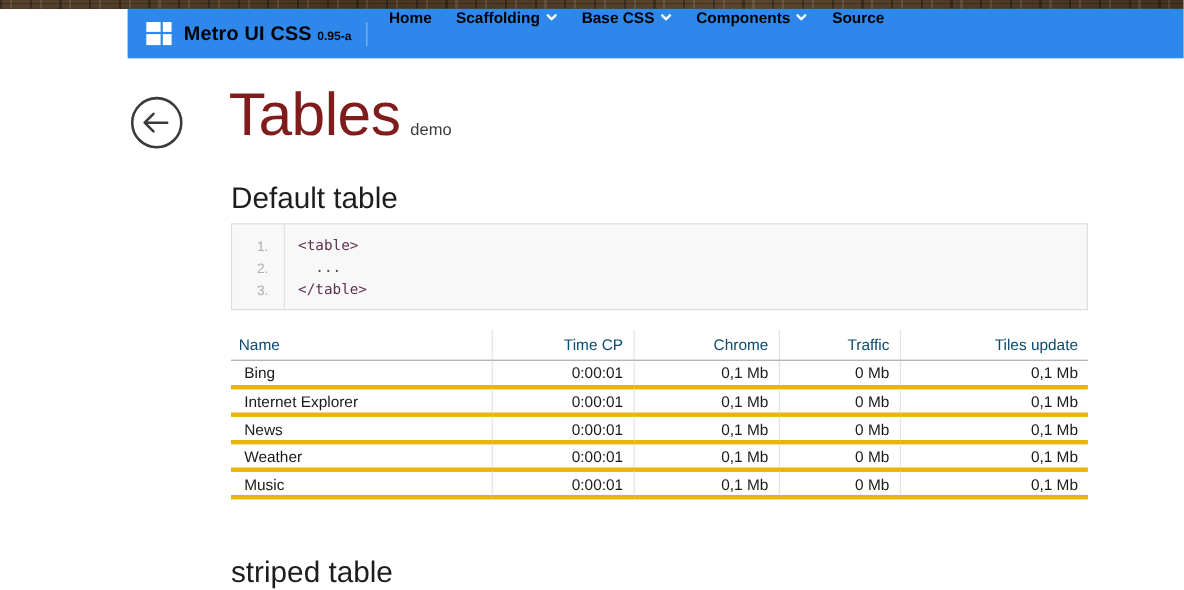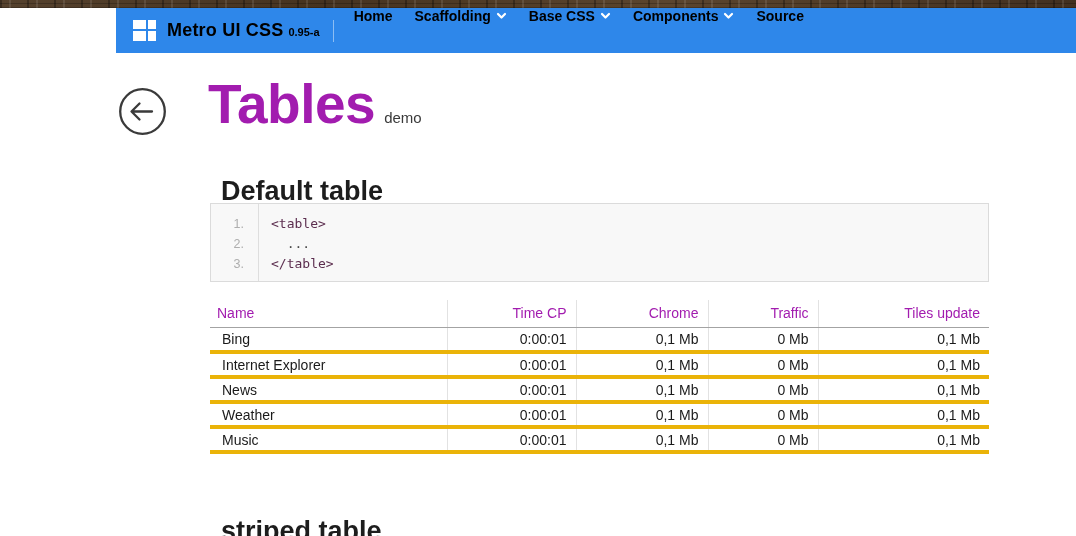--- a/index.html
+++ b/index.html
@@ -43,29 +43,29 @@
     font-size:14px; font-weight:700; cursor:pointer; white-space:nowrap;
   }
   .chev { margin-left:5px; margin-top:4px; }
 
   
   .back-btn { position:absolute; left:118px; top:87px; width:50px; height:50px; cursor:pointer; }
 
   
   .title-row { position:absolute; left:208px; top:74px; display:flex; align-items:baseline; }
   .title-row h1 {
-    margin:0; font-size:55px; line-height:60px; font-weight:700;
-    color:#a21caf; letter-spacing:-.5px;
+    margin:0; font-size:55px; line-height:60px; font-weight:400;
+    color:#7f1d1d; letter-spacing:-.5px;
   }
   .subtitle { font-size:15px; color:#3a3a3a; margin-left:9px; }
 
   
   h2.section-heading {
-    position:absolute; left:210px; margin:11px;
-    font-size:27px; line-height:30px; font-weight:700; color:#1d1d1d;
+    position:absolute; left:210px; margin:0;
+    font-size:27px; line-height:30px; font-weight:400; color:#1d1d1d;
   }
   #default-heading { top:165px; }
   #striped-heading { top:505px; }
 
   
   .code-block {
     position:absolute; left:210px; top:203px; width:779px; height:79px;
     background:#f8f8f8; border:1px solid #dbdbdb;
   }
   .code-sep { position:absolute; left:47px; top:0; bottom:0; width:1px; background:#dedede; }
@@ -82,21 +82,21 @@
   .ct.tag   { color:#5c2e4f; }
   .ct.plain { color:#4a4a4a; }
 
   
   table.demo-table {
     position:absolute; left:210px; top:300px; width:779px;
     border-collapse:collapse; table-layout:fixed;
     font-size:14px;
   }
   .demo-table th {
-    height:27px; font-weight:400; color:#a21caf;
+    height:27px; font-weight:400; color:#0c4a6e;
     border-bottom:1px solid #a3a3a3; vertical-align:middle;
   }
   .demo-table td {
     height:25px; color:#1a1a1a;
     border-bottom:4px solid #eab308; vertical-align:middle;
   }
   .demo-table th + th, .demo-table td + td { border-left:1px solid #e2e2e2;padding-left:44px; }
   .demo-table .align-left  { text-align:left;  padding-left:7px; }
   .demo-table td.align-left { padding-left:12px; }
   .demo-table .align-right { text-align:right; padding-right:9px; }

